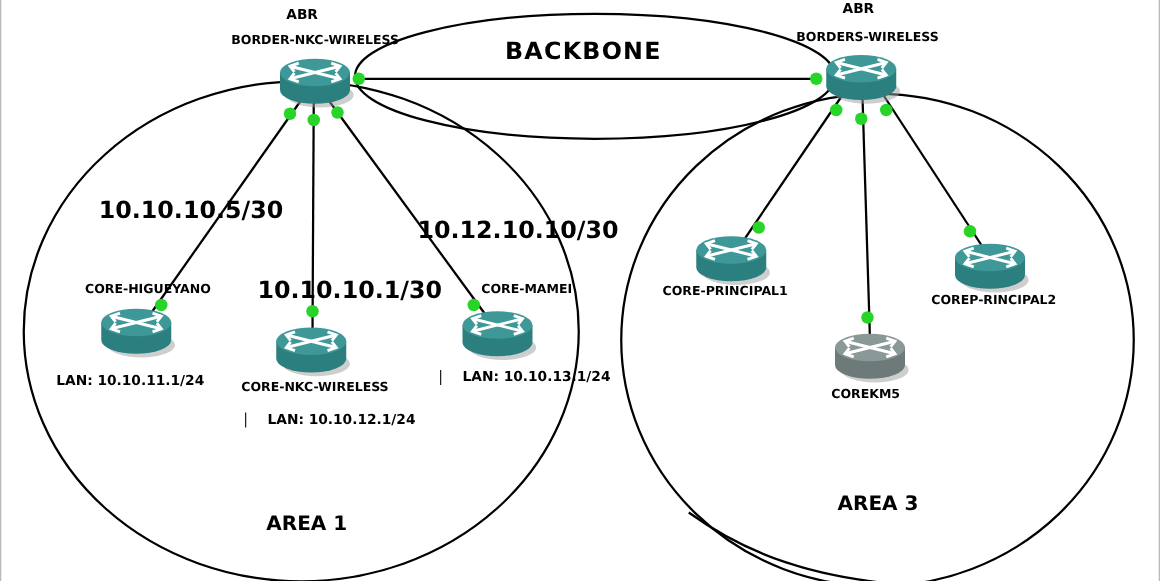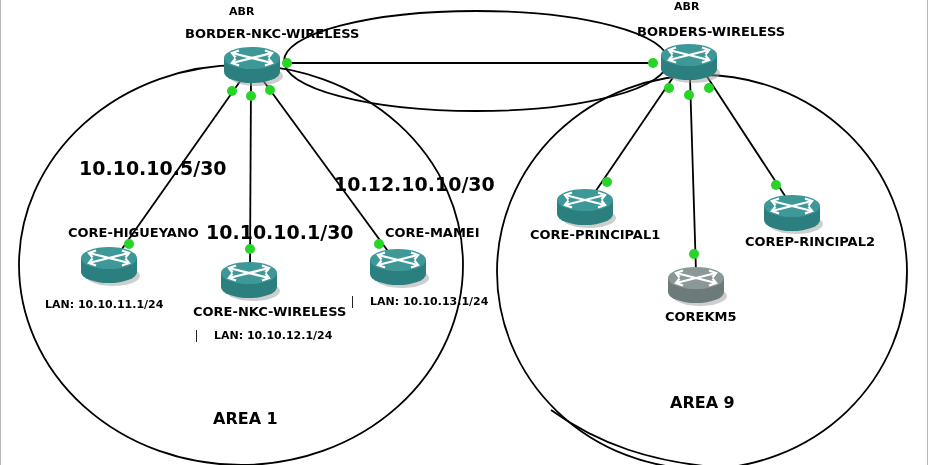--- a/index.html
+++ b/index.html
@@ -13,21 +13,21 @@
     overflow:hidden;
     font-family:"DejaVu Sans","Liberation Sans",sans-serif;
     color:#000;
   }
   #bg{position:absolute;left:0;top:0;z-index:1;}
   .node{position:absolute;z-index:3;width:62px;height:44px;}
   .lbl{
     position:absolute;z-index:4;
     font-weight:bold;white-space:nowrap;line-height:1.1;
   }
-  .s10{font-size:13px;}
+  .s10{font-size:10px;}
   .s11{font-size:11px;text-align:right;}
   .s13{font-size:19px;}
   .s15{font-size:11px;}
   .s16{font-size:16px;}
   .s19{font-size:19px;letter-spacing:1px;}
   .cursor{border-left:1.5px solid #222;padding-left:17px;}
   
   .router-shadow{fill:#9e9e9e;opacity:.5;}
   .teal .router-body{fill:#2c7f7f;}
   .teal .router-top{fill:#3f9898;}
@@ -200,34 +200,35 @@
           <path d="M18,6.5 L11,9 L14.5,13.5"></path>
       </g>
     </svg>
   </div>
 
   <div class="lbl s15" style="left:228px;top:6px">ABR</div>
   <div class="lbl s10" style="left:184px;top:27px">BORDER-NKC-WIRELESS</div>
   <div class="lbl s15" style="left:673px;top:1px">ABR</div>
   <div class="lbl s10" style="left:636px;top:25px">BORDERS-WIRELESS</div>
 
+  <div class="lbl s19" style="left:403px;top:31px">BACKBONE</div>
 
   <div class="lbl s13" style="left:78px;top:158px">10.10.10.5/30</div>
   <div class="lbl s13" style="left:205px;top:222px">10.10.10.1/30</div>
   <div class="lbl s13" style="left:333px;top:174px">10.12.10.10/30</div>
 
   <div class="lbl s10" style="left:67px;top:226px">CORE-HIGUEYANO</div>
   <div class="lbl s11" style="left:44px;top:299px">LAN: 10.10.11.1/24</div>
 
   <div class="lbl s10" style="left:192px;top:305px">CORE-NKC-WIRELESS</div>
   <div class="lbl s11 cursor" style="left:195px;top:330px">LAN: 10.10.12.1/24</div>
 
   <div class="lbl s10" style="left:384px;top:226px">CORE-MAMEI</div>
   <div class="lbl s11 cursor" style="left:351px;top:296px">LAN: 10.10.13.1/24</div>
 
   <div class="lbl s10" style="left:529px;top:228px">CORE-PRINCIPAL1</div>
   <div class="lbl s10" style="left:744px;top:235px">COREP-RINCIPAL2</div>
   <div class="lbl s10" style="left:664px;top:310px">COREKM5</div>
 
   <div class="lbl s16" style="left:212px;top:410px">AREA 1</div>
-  <div class="lbl s16" style="left:669px;top:394px">AREA 9</div>
+  <div class="lbl s16" style="left:669px;top:394px">AREA 3</div>
 
 </div>
 
 </body></html>

